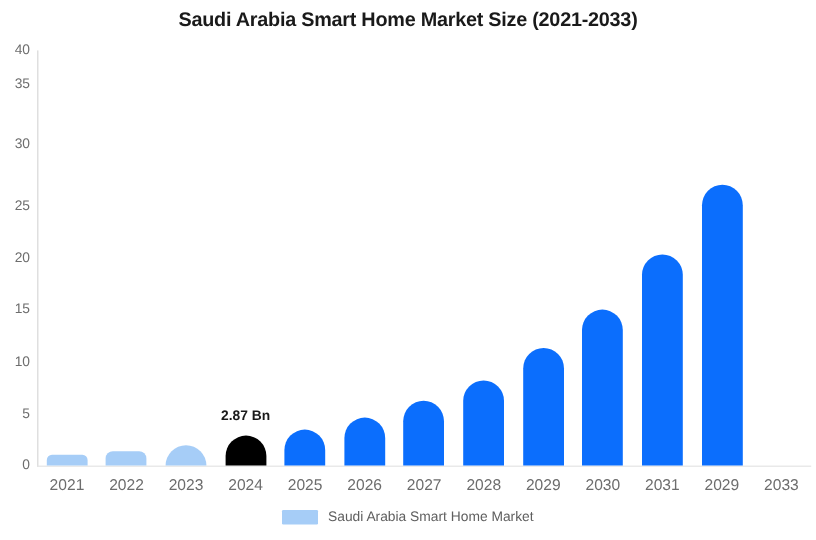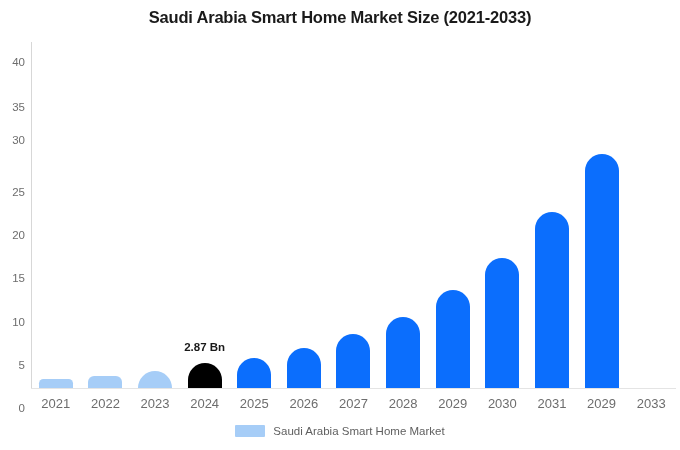--- a/index.html
+++ b/index.html
@@ -60,21 +60,20 @@
     width: 27px;
   }
   .ytick {
     position: absolute;
     left: 0;
     width: 25px;
     text-align: right;
     font-size: 11.5px;
     color: #6d6d6d;
     transform: translateY(-50%);
-    margin-top: 20px;
   }
   .bars-layer {
     position: absolute;
     left: 0;
     top: 0;
     width: 645px;
     height: 346px;
   }
   .bar-slot {
     position: absolute;
@@ -153,21 +152,21 @@
   <div class="x-axis-line"></div>
 
   <div class="y-tick-wrap" id="y-ticks">
       <div class="ytick" style="top: 388px;">0</div>
       <div class="ytick" style="top: 344.75px;">5</div>
       <div class="ytick" style="top: 301.5px;">10</div>
       <div class="ytick" style="top: 258.25px;">15</div>
       <div class="ytick" style="top: 215px;">20</div>
       <div class="ytick" style="top: 171.75px;">25</div>
       <div class="ytick" style="top: 120px;">30</div>
-      <div class="ytick" style="top: 87px;">35</div>
+      <div class="ytick" style="top: 70px;">35</div>
       <div class="ytick" style="top: 42px;">40</div>
     </div>
 
   <div class="plot-area">
     <div class="bars-layer" id="bars-layer">
         <div class="bar-slot" style="left: 0px; width: 49.6154px;">
           <div class="bar light" style="height: 8.65px; background: rgb(166, 205, 247); border-radius: 4.325px 4.325px 0px 0px;"></div>
         </div>
         <div class="bar-slot" style="left: 49.6154px; width: 49.6154px;">
           <div class="bar light" style="height: 12.11px; background: rgb(166, 205, 247); border-radius: 6.055px 6.055px 0px 0px;"></div>

